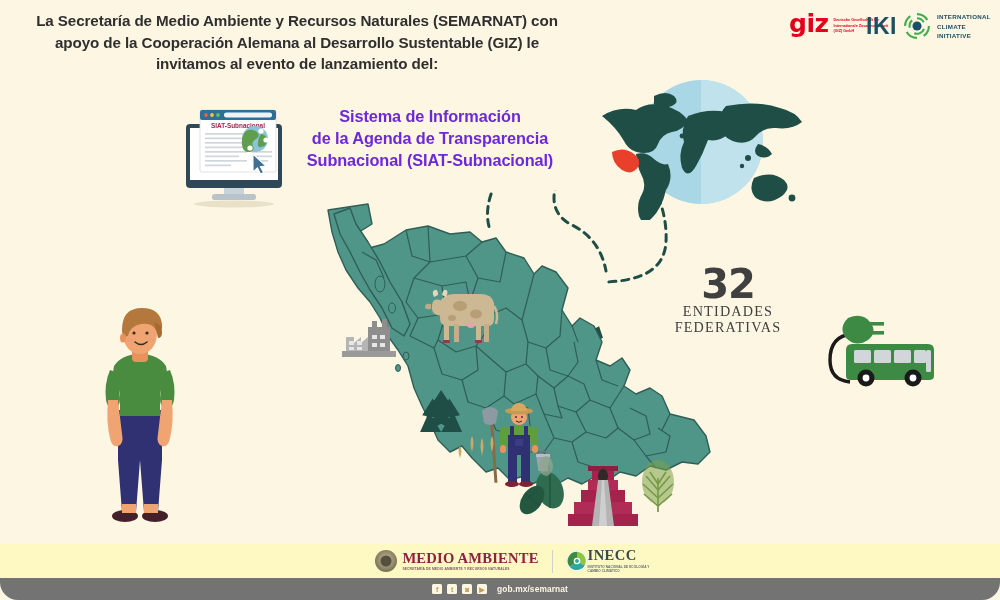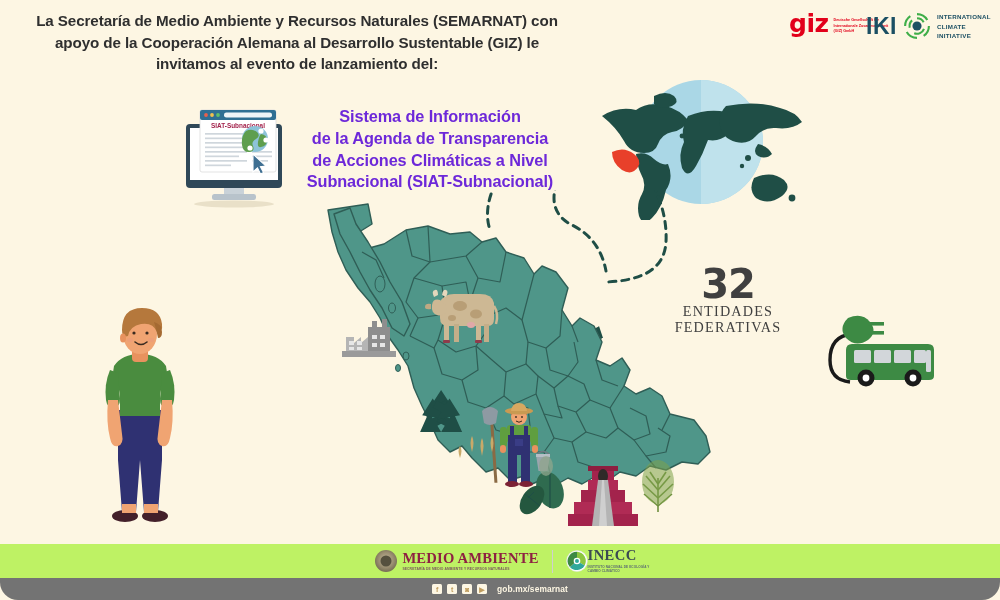--- a/index.html
+++ b/index.html
@@ -105,21 +105,21 @@
   
   .person { position: absolute; left: 92px; top: 300px; width: 96px; height: 228px; }
 
   
   .ebus { position: absolute; left: 812px; top: 312px; width: 134px; height: 86px; }
 
   
   .footer-white {
     position: absolute; left: 0; bottom: 22px;
     width: 1000px; height: 34px;
-    background: #bef264;
+    background: #fef9c3;
     display: flex; align-items: center; justify-content: center;
     gap: 0;
     padding-left: 33px;
   }
   .footer-logos { display: flex; align-items: center; gap: 13px; }
   .semarnat-logo { display: flex; align-items: center; gap: 5px; }
   .eagle-seal {
     width: 22px; height: 22px; border-radius: 50%;
     background: radial-gradient(circle at 50% 45%, #c4b89a 0%, #9b8f72 45%, #7b7258 70%, #6d6550 100%);
     position: relative; flex: none;
@@ -207,21 +207,20 @@
     <div class="iki-sub">
       <div>INTERNATIONAL</div>
       <div>CLIMATE</div>
       <div>INITIATIVE</div>
     </div>
   </div>
 
   <div class="poster-title">
     <div>Sistema de Información</div>
     <div>de la Agenda de Transparencia</div>
-    <div>de Acciones Climáticas a Nivel</div>
     <div>Subnacional (SIAT-Subnacional)</div>
   </div>
 
   <svg class="monitor" viewBox="0 0 112 112">
 
     <ellipse cx="56" cy="106" rx="40" ry="3.5" fill="#e9e0c8"></ellipse>
 
     <rect x="46" y="86" width="20" height="12" fill="#c9d2d8"></rect>
     <rect x="34" y="96" width="44" height="6" rx="2.5" fill="#b8c3cb"></rect>
 

